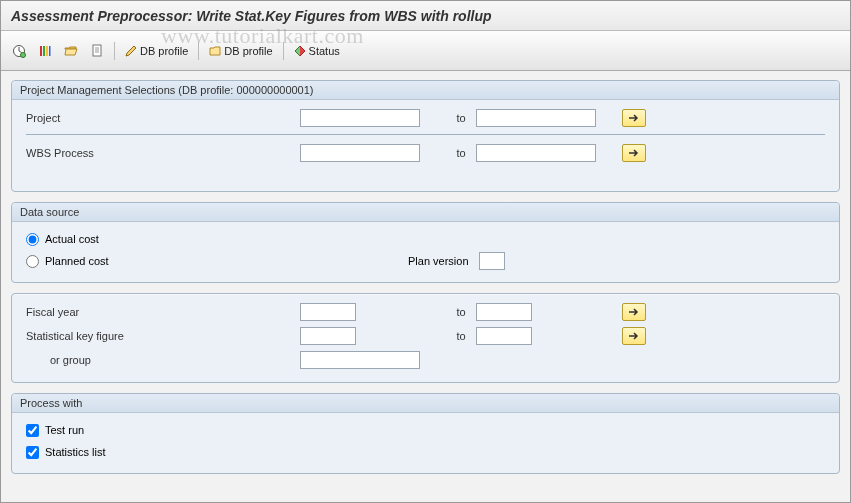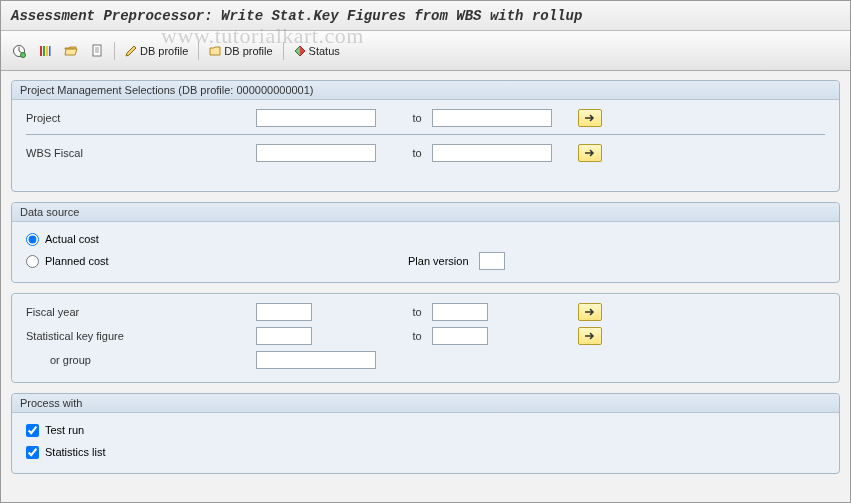--- a/index.html
+++ b/index.html
@@ -10,21 +10,20 @@
     width: 851px;
     height: 503px;
     overflow: hidden;
     position: relative;
     border: 1px solid #999;
   }
   .title-area {
     background: linear-gradient(#f7f7f7, #e9e9e9);
     border-bottom: 1px solid #bbb;
     padding: 7px 10px 6px 10px;
-    font-family: Liberation Mono, monospace;
   }
   .title-area h1 {
     font-size: 14px;
     font-style: italic;
     font-weight: bold;
     color: #333;
   }
   .toolbar {
     background: linear-gradient(#fdfdfd, #e4e4e4);
     border-bottom: 1px solid #aaa;
@@ -72,21 +71,21 @@
     color: #333;
   }
   .group-body {
     padding: 6px 14px 10px 14px;
   }
   .row {
     display: flex;
     align-items: center;
     height: 24px;
   }
-  .lbl { width: 230px; color: #333; }
+  .lbl { width: 274px; color: #333; }
   .lbl.indent { padding-left: 24px; }
   .cell-from { width: 140px; }
   .cell-from-sm { width: 140px; }
   .cell-to-lbl { width: 36px; text-align: center; padding-left: 6px; color: #333; }
   .cell-to { width: 140px; }
   .cell-btn { width: 36px; padding-left: 6px; }
   input[type="text"] {
     border: 1px solid #9aa7b3;
     background: #fff;
     height: 18px;
@@ -215,21 +214,21 @@
         <span class="cell-btn">
           <button class="multi-btn">
             <svg width="12" height="10" viewBox="0 0 12 10">
                 <path d="M1 5h7M6 2l3 3-3 3" stroke="#333" fill="none" stroke-width="1.5"></path>
               </svg>
           </button>
         </span>
       </div>
       <hr class="hr">
       <div class="row">
-        <span class="lbl">WBS Fiscal</span>
+        <span class="lbl">WBS Process</span>
         <span class="cell-from"><input type="text" class="w120" value="" style=""></span>
         <span class="cell-to-lbl">to</span>
         <span class="cell-to"><input type="text" class="w120" value="" style=""></span>
         <span class="cell-btn">
           <button class="multi-btn">
             <svg width="12" height="10" viewBox="0 0 12 10">
                 <path d="M1 5h7M6 2l3 3-3 3" stroke="#333" fill="none" stroke-width="1.5"></path>
               </svg>
           </button>
         </span>

